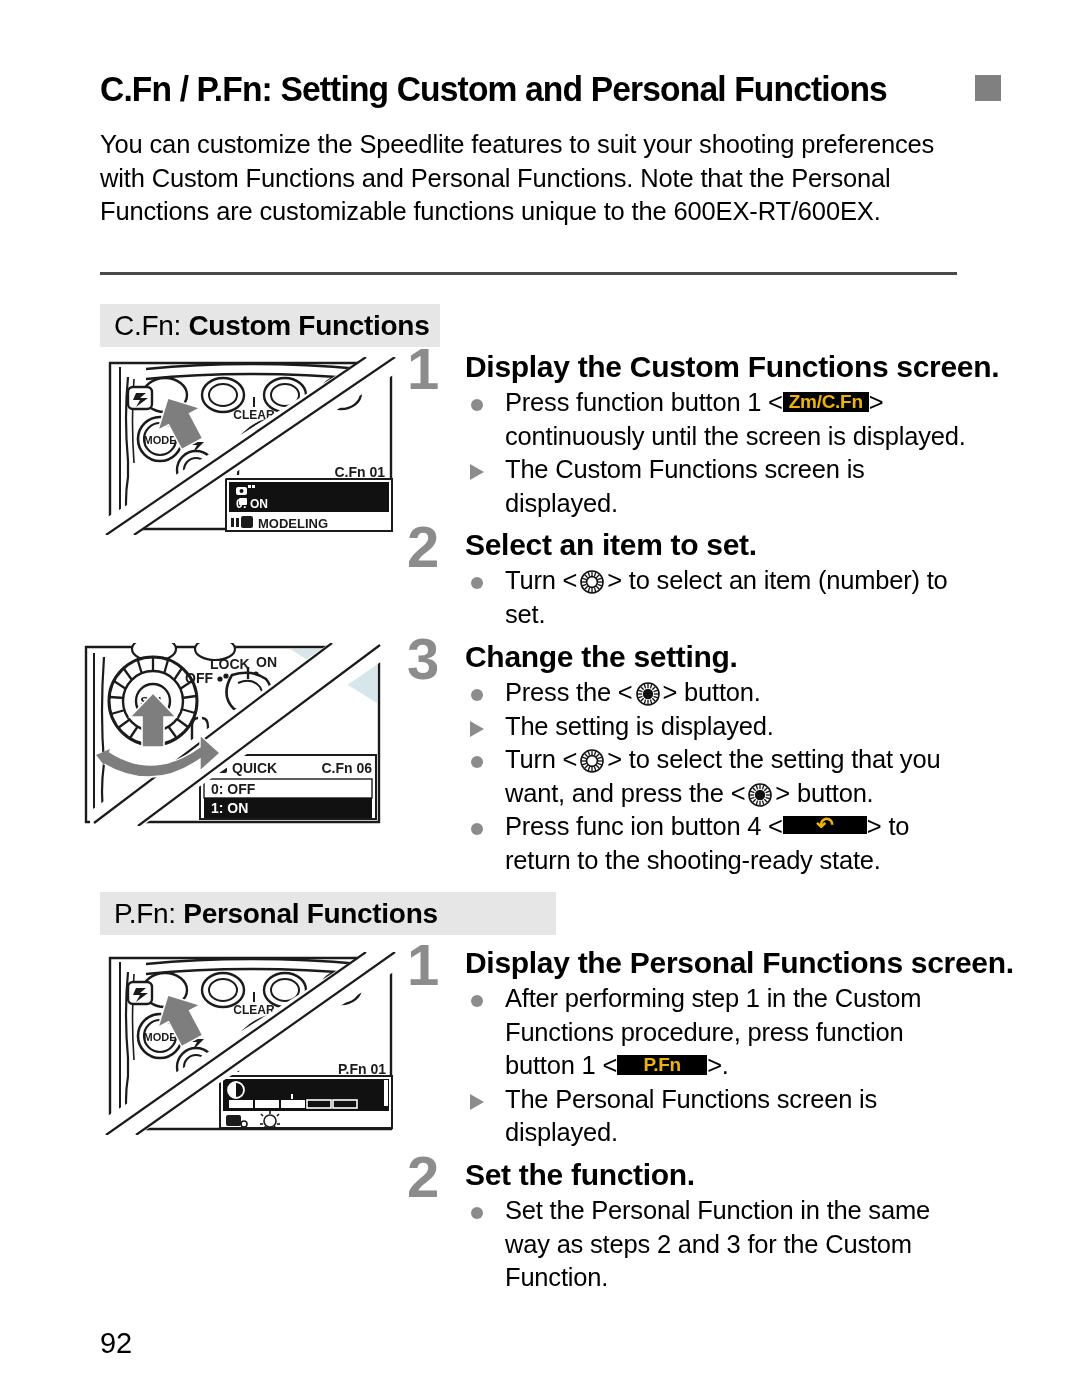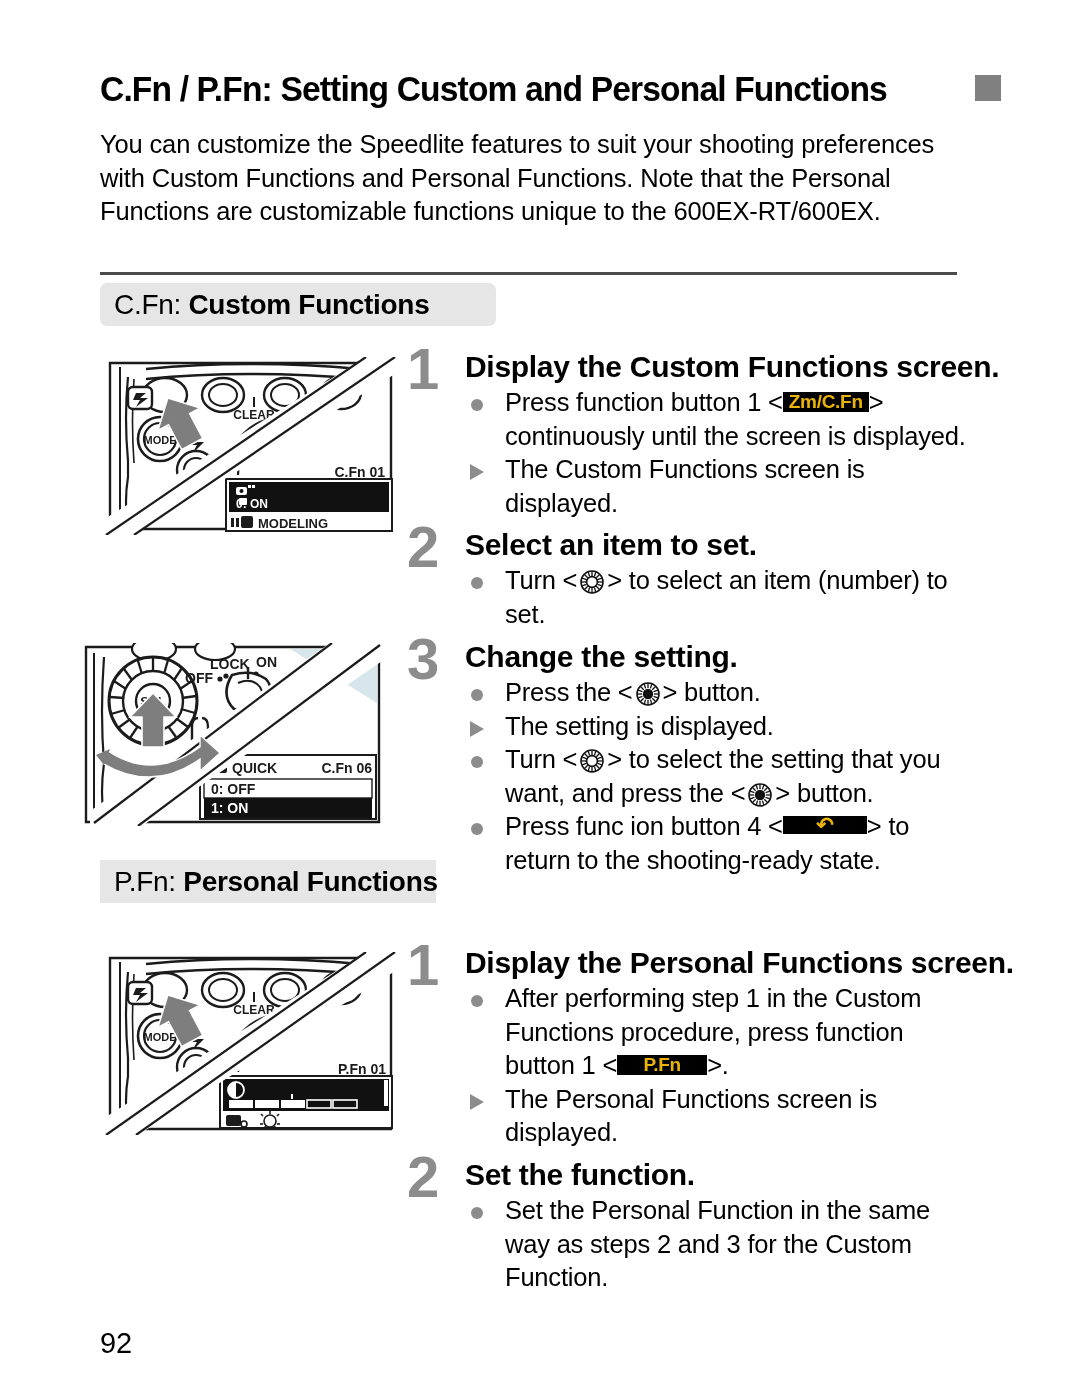--- a/index.html
+++ b/index.html
@@ -81,22 +81,22 @@
     padding-left: 14px;
     box-sizing: border-box;
   }
   .band-text {
     font-size: 28px;
     font-weight: bold;
     white-space: nowrap;
     letter-spacing: -0.3px;
   }
   .band-text .light { font-weight: normal; }
-  #band-cfn { left: 100px; top: 283px; width: 396px; border-radius: 7px; }
-  #band-pfn { left: 100px; top: 860px; width: 336px; text-align: center; }
+  #band-cfn { left: 100px; top: 304px; width: 340px; }
+  #band-pfn { left: 100px; top: 892px; width: 456px; text-align: center; }
 
   
   .illus {
     position: absolute;
     background: #c4b5fd;
     overflow: hidden;
   }
   #illus-1 { left: 98px; top: 357px; width: 305px; height: 178px; }
   #illus-2 { left: 80px; top: 643px; width: 305px; height: 183px; }
   #illus-3 { left: 98px; top: 952px; width: 305px; height: 183px; }

